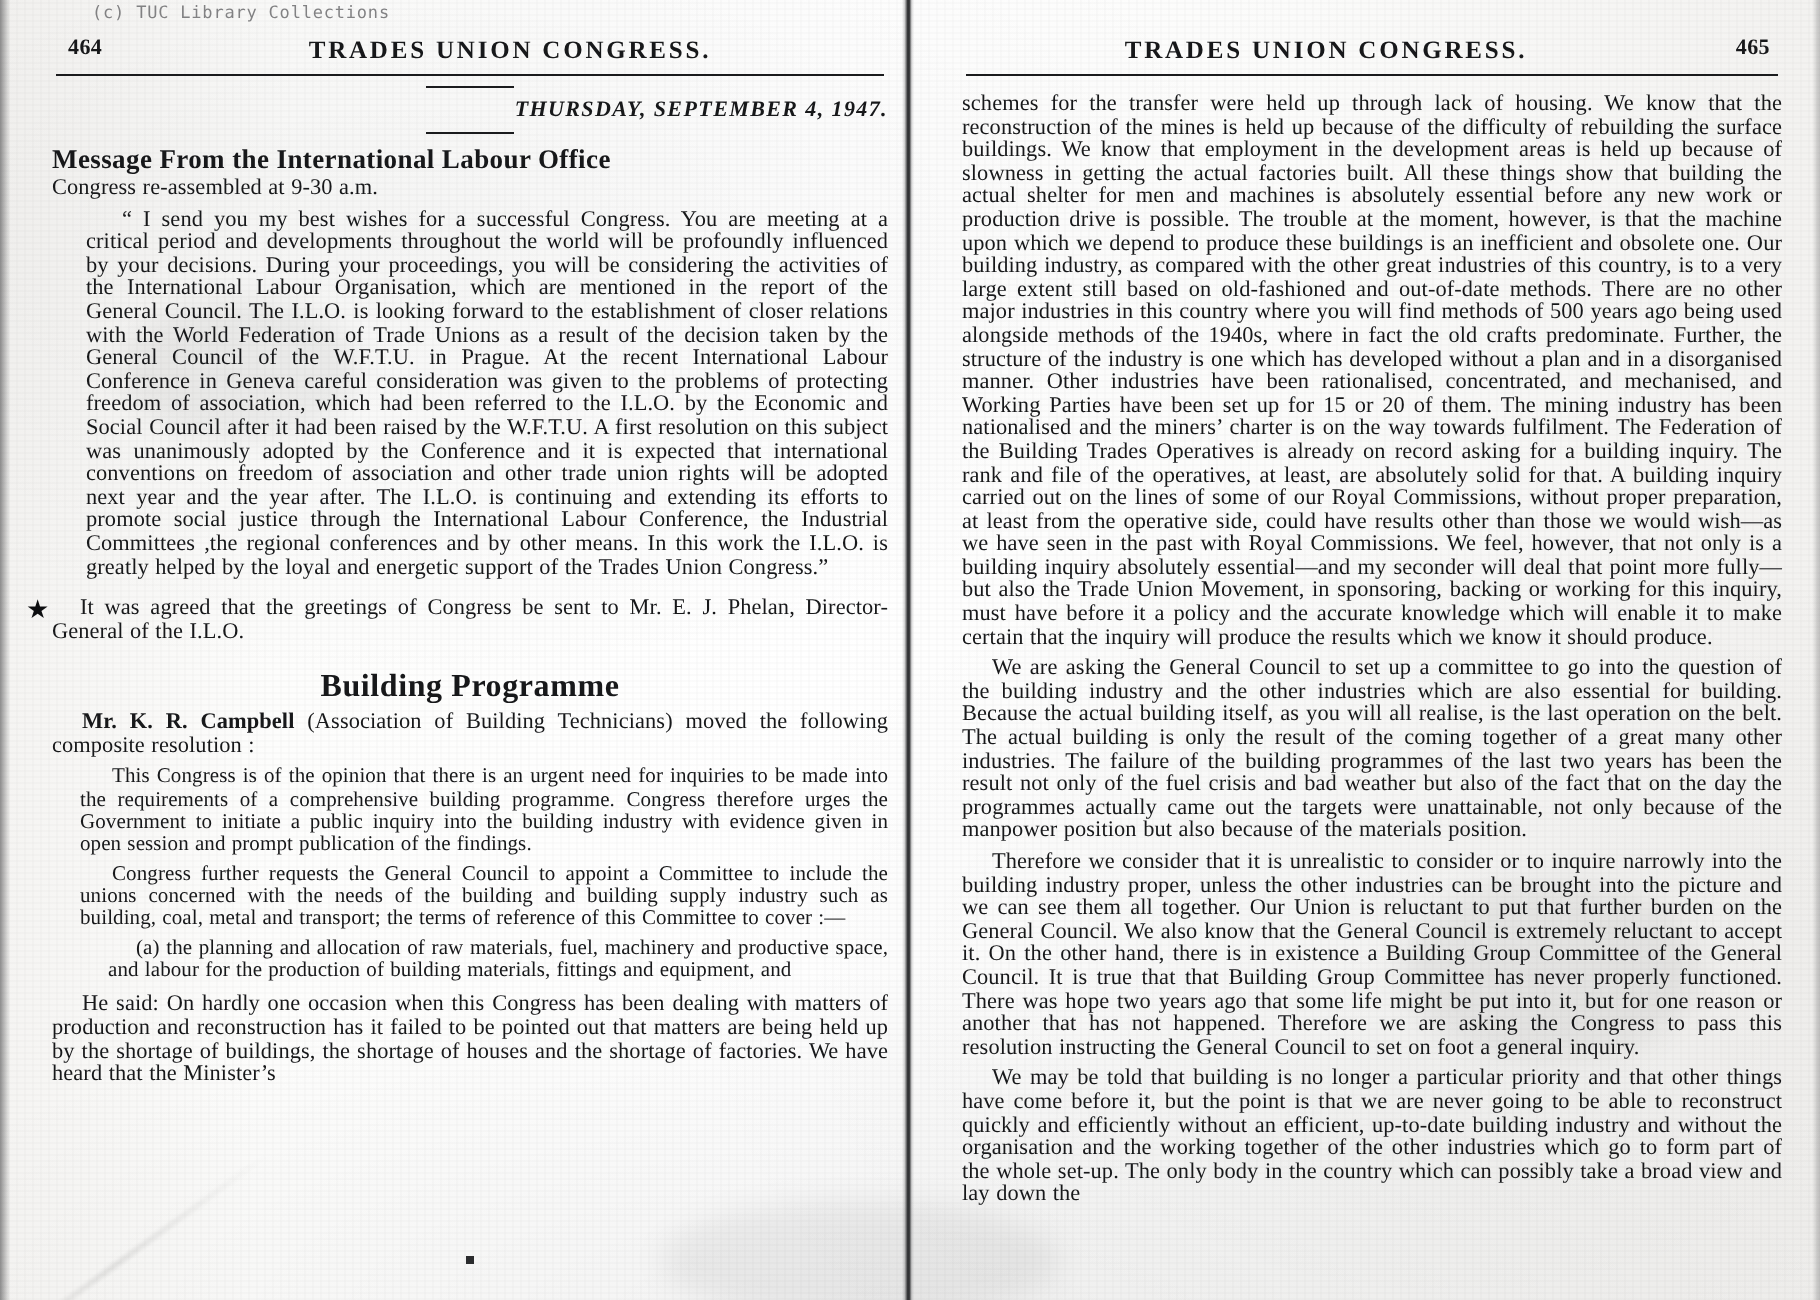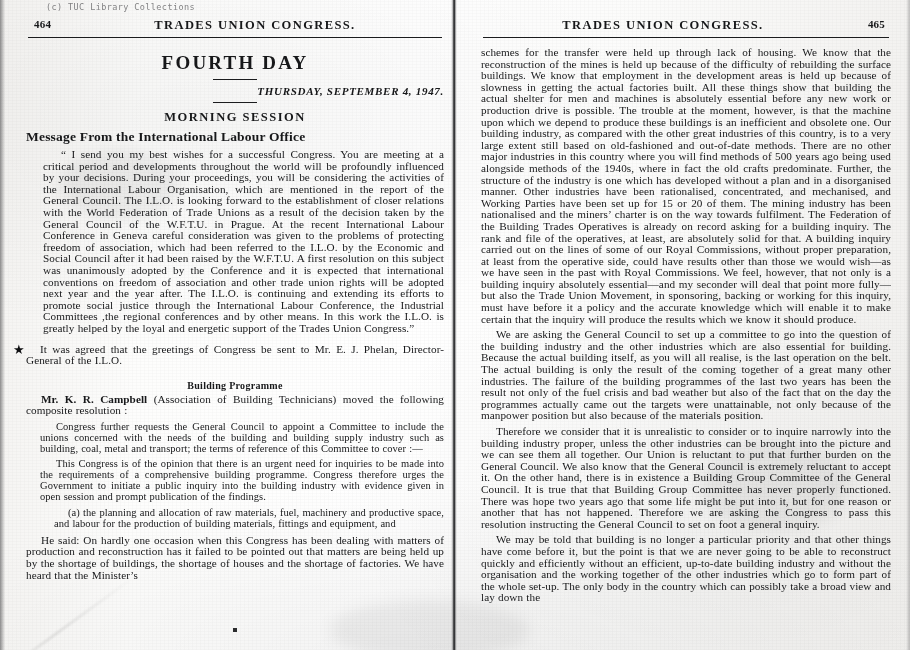--- a/index.html
+++ b/index.html
@@ -158,21 +158,21 @@
   h4.subhead {
     text-align: left;
     font-weight: bold;
     font-size: 13.5px;
     letter-spacing: .2px;
     margin: 0 0 1px 0;
   }
   h4.section {
     text-align: center;
     font-weight: bold;
-    font-size: 10px;
+    font-size: 16px;
     letter-spacing: .3px;
     margin: 13px 0 3px 0;
   }
 
   p {
     margin: 0;
     font-size: 11.2px;
     line-height: 11.6px;
     text-align: justify;
     text-justify: inter-word;
@@ -239,42 +239,41 @@
   <div class="watermark">(c) TUC Library Collections</div>
 
   <div class="page left">
 
     <div class="runhead">
       <span class="folio l">464</span>
       <span class="rh-title">TRADES UNION CONGRESS.</span>
     </div>
     <div class="rule"></div>
 
-    <h1 class="day">FOURTH DAY</h1>
     <div class="short-rule"></div>
     <h2 class="date">THURSDAY, SEPTEMBER 4, 1947.</h2>
     <div class="short-rule"></div>
-    <h3 class="session">MORNING SESSION</h3>
     <h4 class="subhead">Message From the International Labour Office</h4>
 
+    <p class="flush">Congress re-assembled at 9-30 a.m.</p>
 
 
     <p class="quote gap">“ I send you my best wishes for a successful Congress. You are meeting at a critical period and developments throughout the world will be profoundly influenced by your decisions. During your proceedings, you will be considering the activities of the International Labour Organisation, which are mentioned in the report of the General Council. The I.L.O. is looking forward to the establishment of closer relations with the World Federation of Trade Unions as a result of the decision taken by the General Council of the W.F.T.U. in Prague. At the recent International Labour Conference in Geneva careful consideration was given to the problems of protecting freedom of association, which had been referred to the I.L.O. by the Economic and Social Council after it had been raised by the W.F.T.U. A first resolution on this subject was unanimously adopted by the Conference and it is expected that international conventions on freedom of association and other trade union rights will be adopted next year and the year after. The I.L.O. is continuing and extending its efforts to promote social justice through the International Labour Conference, the Industrial Committees ,the regional conferences and by other means. In this work the I.L.O. is greatly helped by the loyal and energetic support of the Trades Union Congress.”</p>
 
     <div class="star-para">
       <span class="star">★</span>
       <p>It was agreed that the greetings of Congress be sent to Mr. E. J. Phelan, Director-General of the I.L.O.</p>
     </div>
 
     <h4 class="section">Building Programme</h4>
 
     <p class="ind"><b class="speaker">Mr. K. R. Campbell</b><span> (Association of Building Technicians) moved the following composite resolution :</span></p>
 
+    <p class="res">This Congress is of the opinion that there is an urgent need for inquiries to be made into the requirements of a comprehensive building programme. Congress therefore urges the Government to initiate a public inquiry into the building industry with evidence given in open session and prompt publication of the findings.</p>
     <p class="res">Congress further requests the General Council to appoint a Committee to include the unions concerned with the needs of the building and building supply industry such as building, coal, metal and transport; the terms of reference of this Committee to cover :—</p>
-    <p class="res">This Congress is of the opinion that there is an urgent need for inquiries to be made into the requirements of a comprehensive building programme. Congress therefore urges the Government to initiate a public inquiry into the building industry with evidence given in open session and prompt publication of the findings.</p>
     <p class="res sub">(a) the planning and allocation of raw materials, fuel, machinery and productive space, and labour for the production of building materials, fittings and equipment, and</p>
 
     <p class="ind gap" style="margin-top:6px">He said: On hardly one occasion when this Congress has been dealing with matters of production and reconstruction has it failed to be pointed out that matters are being held up by the shortage of buildings, the shortage of houses and the shortage of factories. We have heard that the Minister’s</p>
 
     <div class="bottom-dot"></div>
   </div>
 
   <div class="page right">
 
     <div class="runhead">

